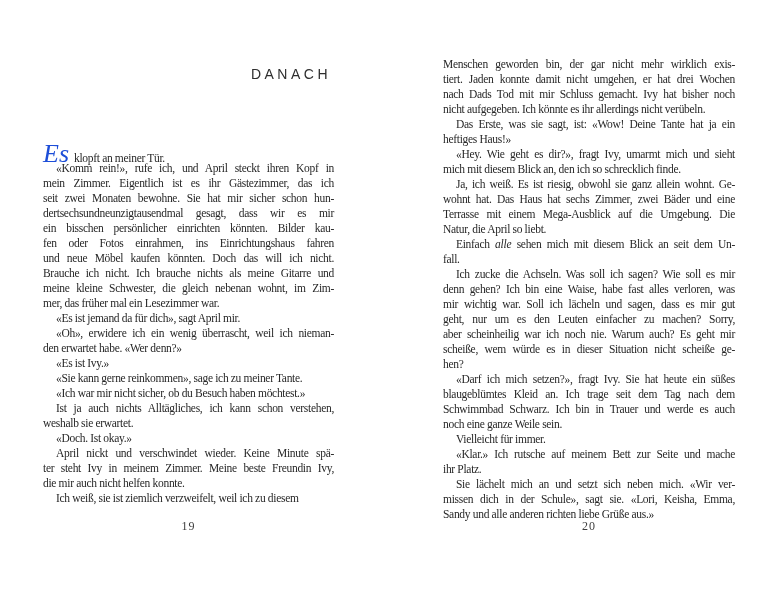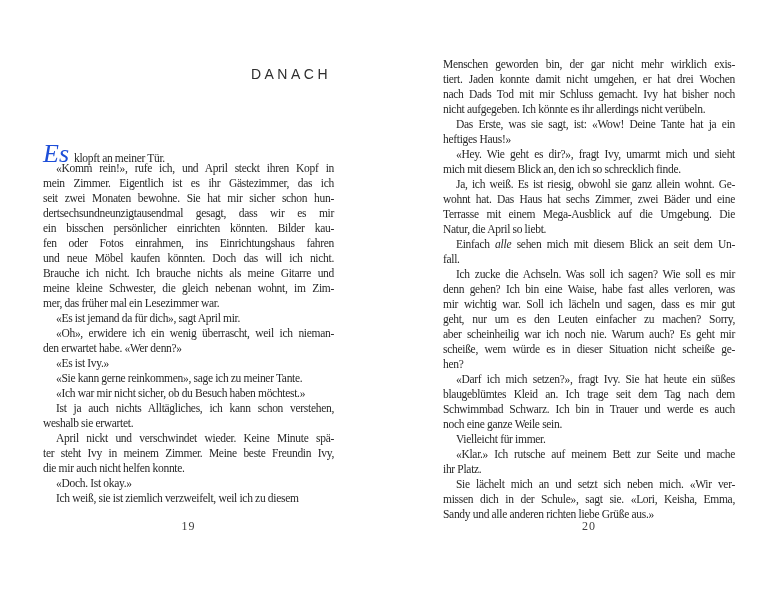--- a/index.html
+++ b/index.html
@@ -63,26 +63,26 @@
           <div class="line end indent">«Sie kann gerne reinkommen», sage ich zu meiner Tante.</div>
         </div>
         <div class="para">
           <div class="line end indent">«Ich war mir nicht sicher, ob du Besuch haben möchtest.»</div>
         </div>
         <div class="para">
           <div class="line indent">Ist ja auch nichts Alltägliches, ich kann schon verstehen,</div>
           <div class="line end">weshalb sie erwartet.</div>
         </div>
         <div class="para">
+          <div class="line end indent">«Doch. Ist okay.»</div>
+        </div>
+        <div class="para">
           <div class="line indent">April nickt und verschwindet wieder. Keine Minute spä-</div>
           <div class="line">ter steht Ivy in meinem Zimmer. Meine beste Freundin Ivy,</div>
           <div class="line end">die mir auch nicht helfen konnte.</div>
-        </div>
-        <div class="para">
-          <div class="line end indent">«Doch. Ist okay.»</div>
         </div>
         <div class="para">
           <div class="line end indent">Ich weiß, sie ist ziemlich verzweifelt, weil ich zu diesem</div>
         </div>
       </div>
   </div>
 
   <div class="page page-right">
     <div class="body-text">
         <div class="para">

